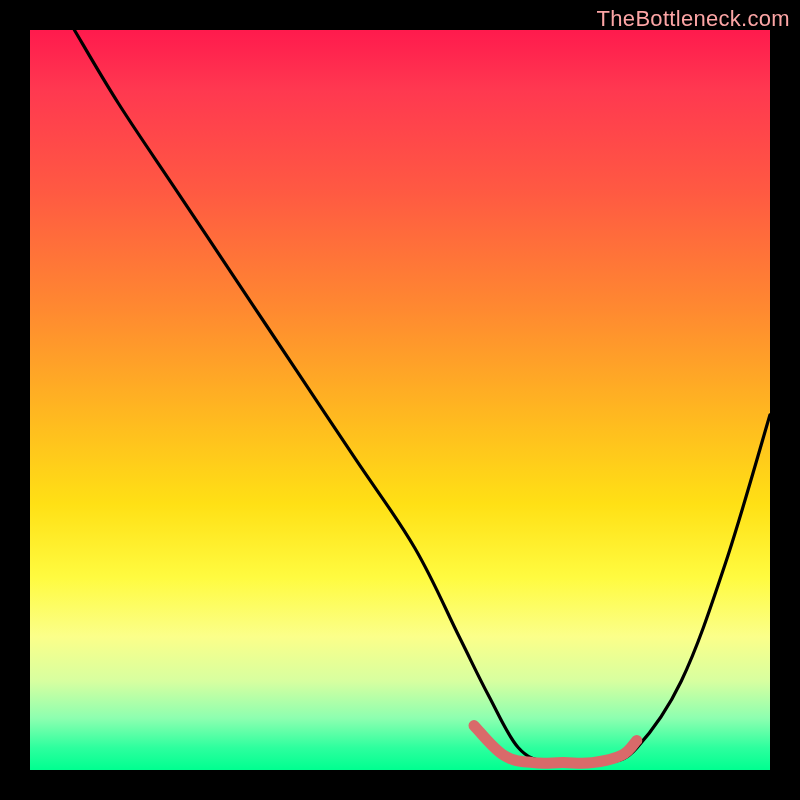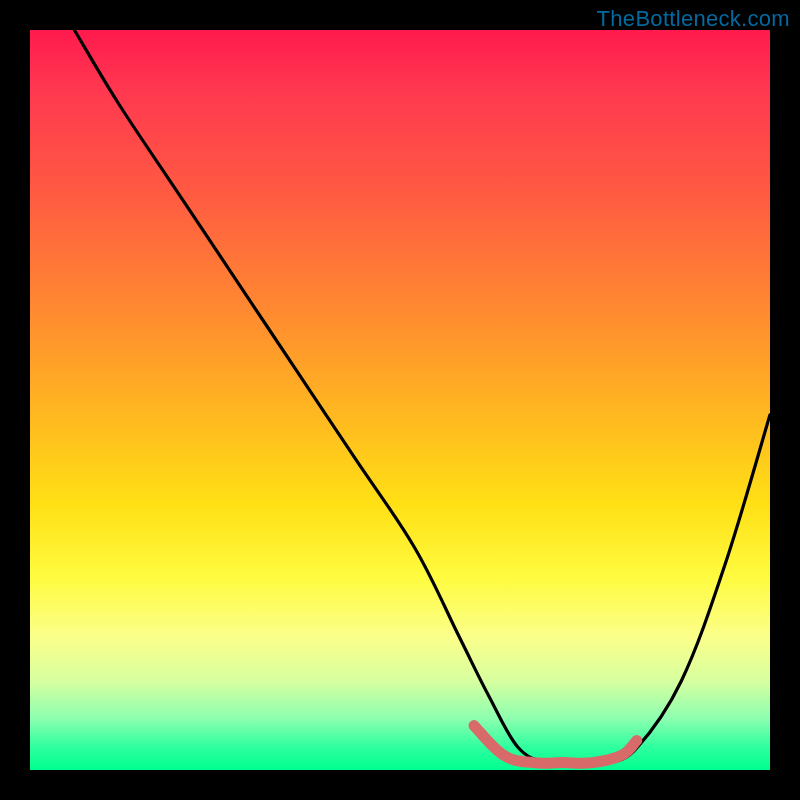--- a/index.html
+++ b/index.html
@@ -46,21 +46,21 @@
     left: 0;
     top: 0;
     width: 740px;
     height: 740px;
     overflow: visible;
   }
   .watermark {
     position: absolute;
     top: 6px;
     right: 10px;
-    color: #0369a1;
+    color: #fca5a5;
     font-size: 22px;
     font-weight: 500;
     letter-spacing: 0.3px;
   }
 </style>
 </head>
 <body>
 
 <div class="frame">
   <div class="watermark">TheBottleneck.com</div>

